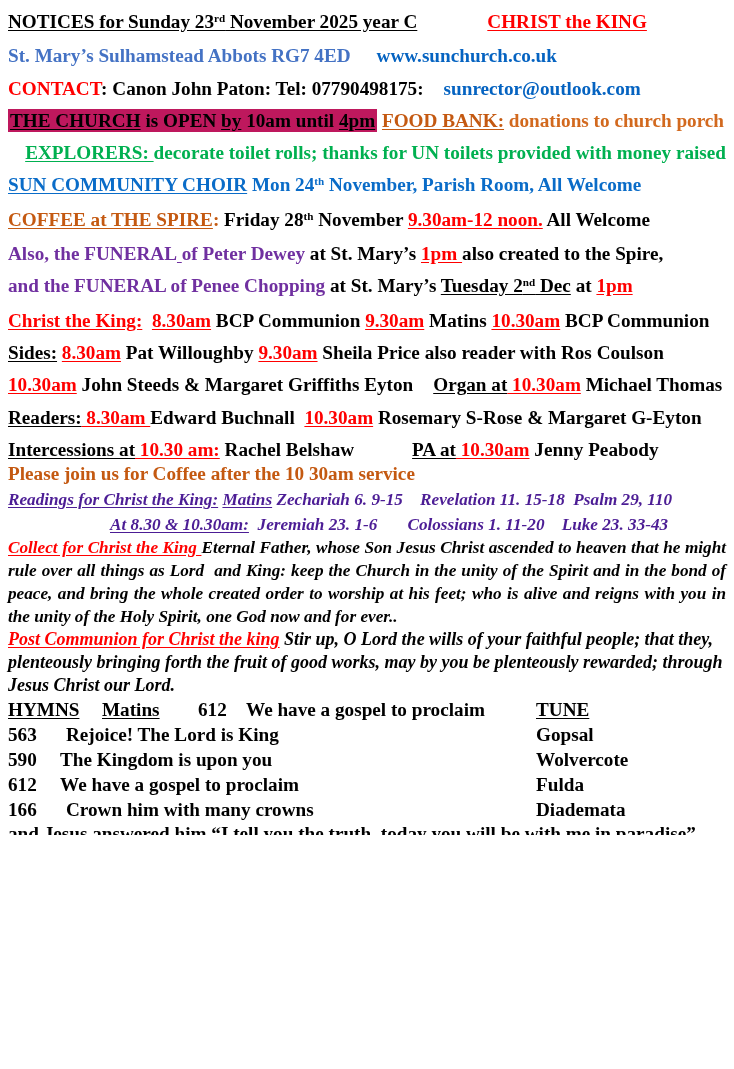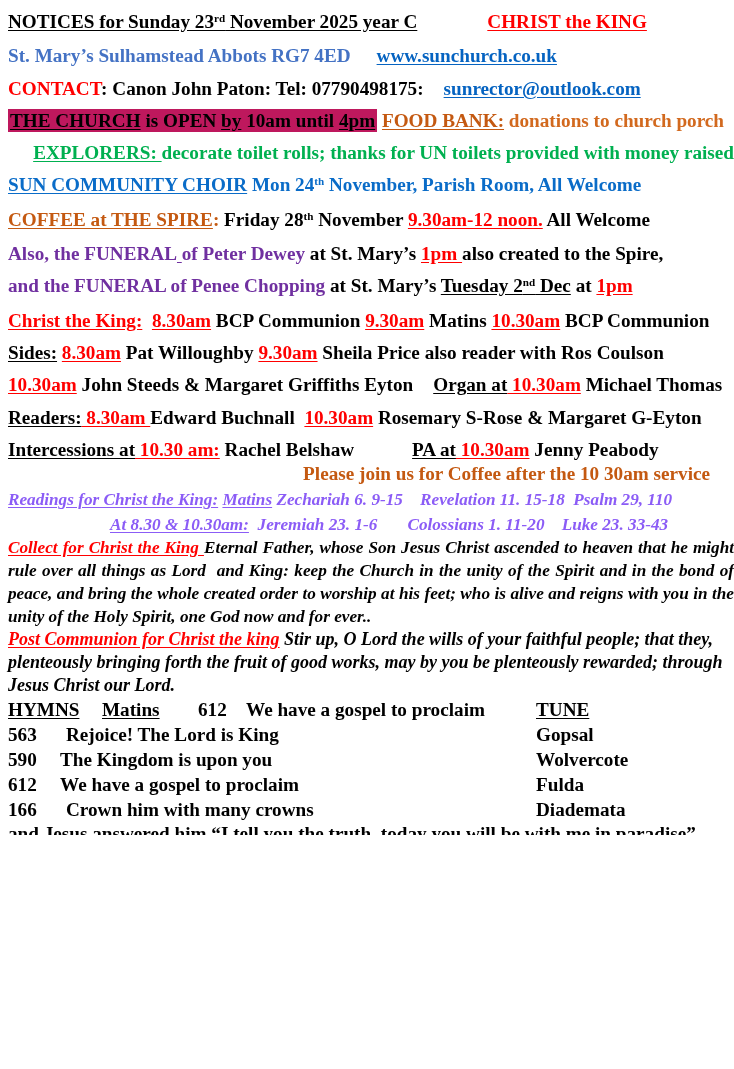--- a/index.html
+++ b/index.html
@@ -1,35 +1,35 @@
 <!DOCTYPE html>
 <html><head>
 <meta charset="utf-8">
 <style>
   html,body{margin:0;padding:0;background:#fff;}
   .page{
     position:relative;width:734px;height:835px;box-sizing:border-box;
-    padding:6px 0 0 8px;overflow:hidden;background:#fff;color:#000;
+    padding:6px 8px 0 8px;overflow:hidden;background:#fff;color:#000;
     font-family:"Liberation Serif","DejaVu Serif",serif;font-weight:bold;
   }
   .ln{font-size:19.2px;line-height:32.3px;white-space:nowrap;}
   .sp{display:inline-block;height:2px;}
   .u{text-decoration:underline;text-underline-offset:2px;}
   sup{font-size:0.58em;vertical-align:baseline;position:relative;top:-0.55em;}
   .red{color:#FF0000;}
   .purple{color:#7030A0;text-align:right;}
   .addr{color:#4472C4;}
-  .link{color:#0563C1;text-decoration:underline;text-underline-offset:2px;}
+  .link{color:#0563C1;text-underline-offset:2px;}
   .choir{color:#0A6CC8;}
   .green{color:#00B050;text-align:right;}
   .brown{color:#C45911;}
   .orange{color:#D2691E;}
   .hl{background:#be185d;padding:1px 2px;}
-  .invite{font-size:19.2px;line-height:27px;margin-top:-6px;text-align:right;margin-right:24px;}
-  .rdg{font-size:17.2px;line-height:25px;font-style:italic;white-space:nowrap;color:#8b5cf6;}
+  .invite{font-size:19.2px;line-height:27px;margin-top:-6px;text-align:left;margin-right:24px;}
+  .rdg{font-size:17.2px;line-height:25px;font-style:italic;white-space:nowrap;color:#4c1d95;}
   .rdg2{padding-left:102px;}
   .collect{font-size:17.2px;line-height:22.8px;font-style:italic;text-align:justify;white-space:normal;}
   .post{font-size:18px;line-height:23px;font-style:italic;white-space:normal;}
   .hrow{position:relative;font-size:19.2px;line-height:25px;height:25px;white-space:nowrap;}
   .hrow .c{position:absolute;top:0;}
   .gln{font-size:19.2px;line-height:24px;white-space:nowrap;}
   .imgwrap{margin:3px 0 0 240px;width:170px;height:179px;}
   .nxt{font-size:19.2px;line-height:25.5px;white-space:nowrap;}
   svg text{font-family:"Liberation Serif",serif;font-weight:bold;}
 </style>

